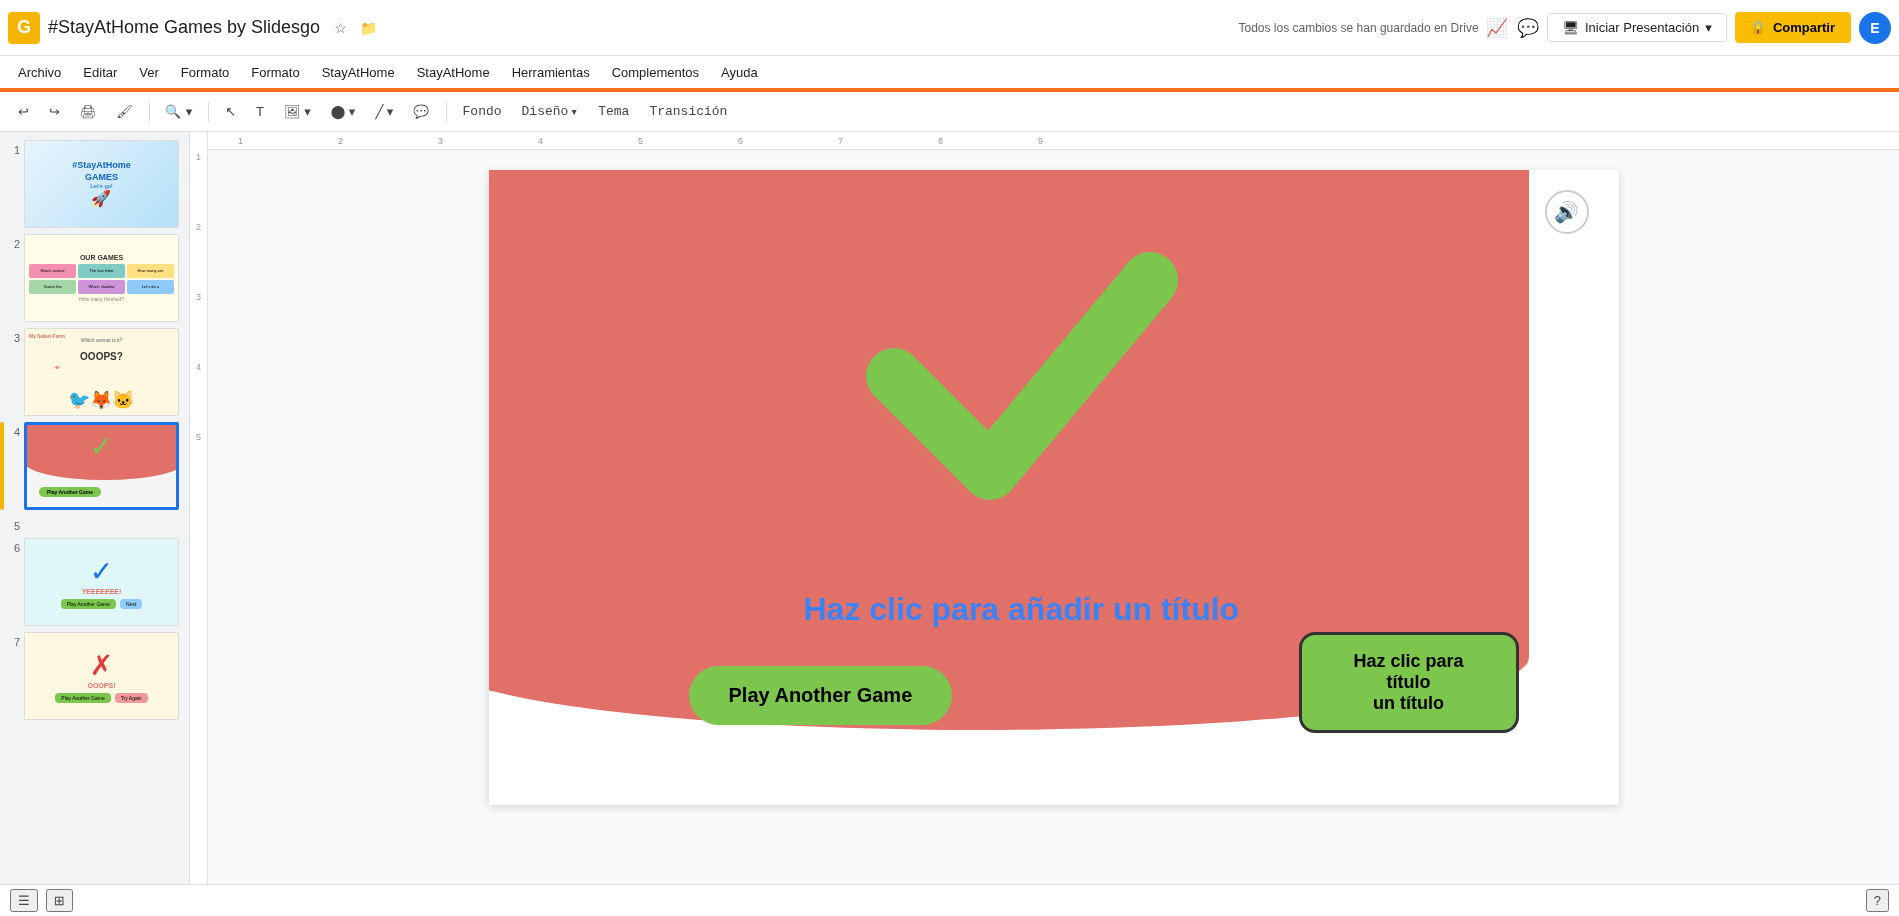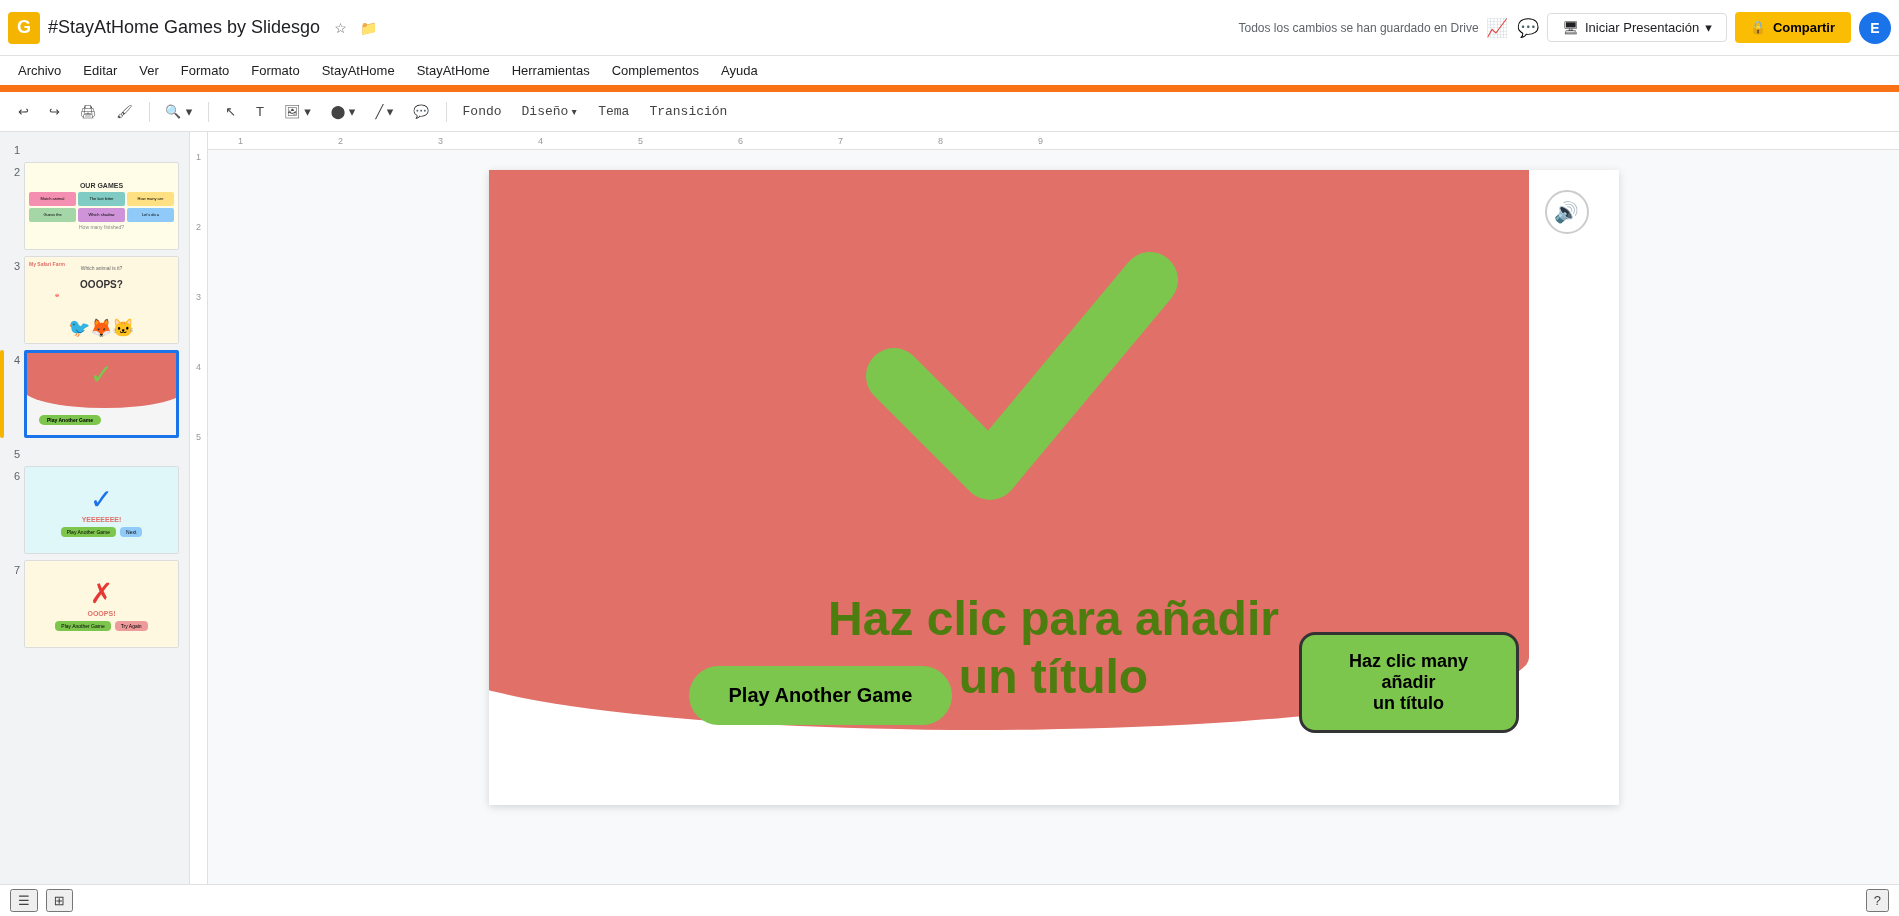--- a/index.html
+++ b/index.html
@@ -44,21 +44,21 @@
     }
     .autosave { font-size: 12px; color: #5f6368; }
 
     
     .menu-bar {
       height: 36px;
       background: #fff;
       display: flex;
       align-items: center;
       padding: 0 8px;
-      border-bottom: 7px solid #f97316;
+      border-bottom: 4px solid #f97316;
       gap: 2px;
     }
     .menu-item {
       font-size: 13px; color: #202124; padding: 4px 10px;
       cursor: pointer; border-radius: 3px;
     }
 
     
     .toolbar {
       height: 40px;
@@ -179,24 +179,24 @@
       border-radius: 0 0 55% 55% / 0 0 80px 80px;
     }
 
     
     .slide-title-text {
       position: absolute;
       top: 420px;
       left: 50%;
       transform: translateX(-50%);
       width: 500px;
-      text-align: center;
-      font-size: 48px;
+      text-align: left;
+      font-size: 32px;
       font-weight: bold;
-      color: #4d7c0f;
+      color: #3b82f6;
       z-index: 2;
       line-height: 1.2;
       font-family: 'Arial Rounded MT Bold', Arial, sans-serif;
     }
 
     
     .btn-play {
       position: absolute;
       bottom: 80px;
       left: 200px;
@@ -396,20 +396,29 @@
   <button class="toolbar-dropdown">Tema</button>
   <button class="toolbar-dropdown">Transición</button>
 </div>
 
 <div class="main-area">
 
   <div class="slide-panel">
 
     <div class="slide-thumb">
       <span class="slide-num">1</span>
+      <div class="slide-img">
+        <div class="mini-s1">
+          <div style="text-align:center;">
+            <div style="font-size:9px;font-weight:bold;color:#1565c0;line-height:1.3;">#StayAtHome<br>GAMES</div>
+            <div style="font-size:6px;color:#1565c0;">Let's go!</div>
+            <div style="font-size:16px;">🚀</div>
+          </div>
+        </div>
+      </div>
     </div>
 
     <div class="slide-thumb">
       <span class="slide-num">2</span>
       <div class="slide-img">
         <div class="mini-s2" style="background:#fffde7;padding:4px;">
           <div style="font-size:7px;font-weight:bold;color:#333;margin-bottom:3px;">OUR GAMES</div>
           <div style="display:grid;grid-template-columns:1fr 1fr 1fr;gap:2px;width:100%;">
             <div style="background:#f48fb1;height:14px;border-radius:2px;font-size:4px;text-align:center;line-height:14px;">Match animal</div>
             <div style="background:#80cbc4;height:14px;border-radius:2px;font-size:4px;text-align:center;line-height:14px;">The last letter</div>
@@ -521,21 +530,21 @@
               <svg viewBox="0 0 200 200" width="320" height="320">
                 <polyline points="20,110 80,170 180,50" fill="none" stroke="#7dc64e" stroke-width="35" stroke-linecap="round" stroke-linejoin="round"></polyline>
               </svg>
             </div>
 
             <div class="slide-title-text">Haz clic para añadir un título</div>
 
             <button class="btn-play">Play Another Game</button>
 
             <button class="btn-second">
-              <span>Haz clic many añadir</span><br>
+              <span>Haz clic para título</span><br>
               <span>un título</span>
             </button>
 
           </div>
         </div>
       </div>
     </div>
   </div>
 
 </div>

